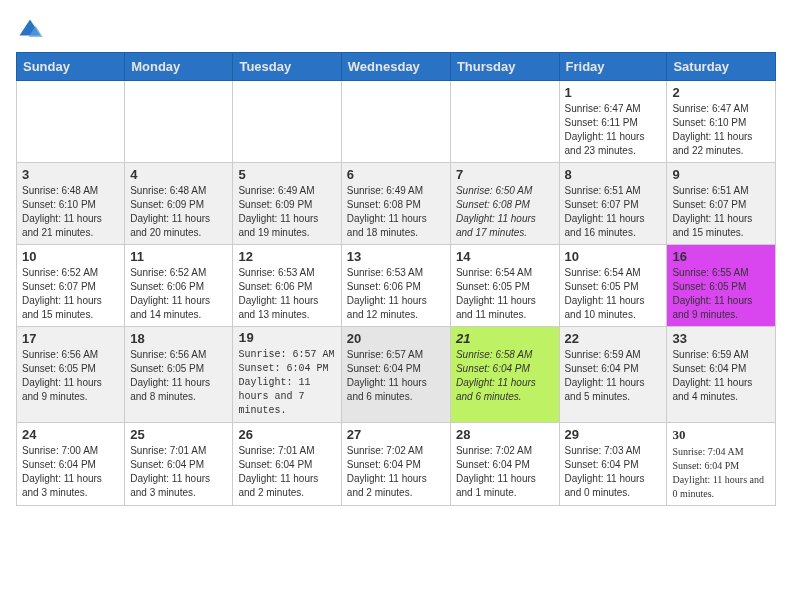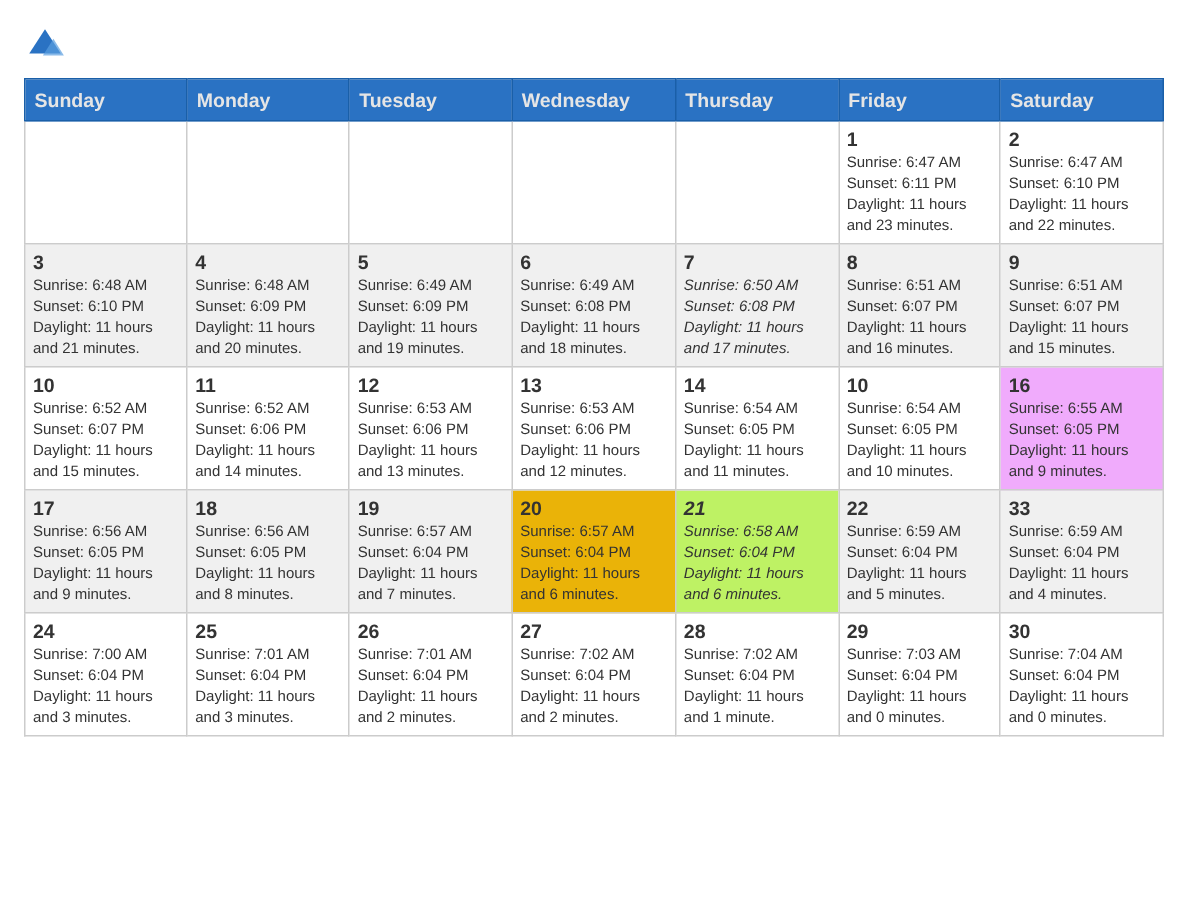--- a/index.html
+++ b/index.html
@@ -215,47 +215,47 @@
           <div class="day-info" style="white-space: pre-line;">Sunrise: 6:54 AM
 Sunset: 6:05 PM
 Daylight: 11 hours and 11 minutes.</div>
         </td>
         <td style="background: rgb(255, 255, 255);">
           <span class="day-num">10</span>
           <div class="day-info" style="white-space: pre-line;">Sunrise: 6:54 AM
 Sunset: 6:05 PM
 Daylight: 11 hours and 10 minutes.</div>
         </td>
-        <td style="background: #f0abfc;">
+        <td style="background: #d946ef;">
           <span class="day-num">16</span>
           <div class="day-info" style="white-space: pre-line;">Sunrise: 6:55 AM
 Sunset: 6:05 PM
 Daylight: 11 hours and 9 minutes.</div>
         </td>
       </tr>
       <tr>
         <td style="background: rgb(240, 240, 240);">
           <span class="day-num">17</span>
           <div class="day-info" style="white-space: pre-line;">Sunrise: 6:56 AM
 Sunset: 6:05 PM
 Daylight: 11 hours and 9 minutes.</div>
         </td>
         <td style="background: rgb(240, 240, 240);">
           <span class="day-num">18</span>
           <div class="day-info" style="white-space: pre-line;">Sunrise: 6:56 AM
 Sunset: 6:05 PM
 Daylight: 11 hours and 8 minutes.</div>
         </td>
-        <td style="background: rgb(240, 240, 240);">
+        <td style="background: rgb(240, 240, 240); font-family: Liberation Mono, monospace;">
           <span class="day-num">19</span>
           <div class="day-info" style="white-space: pre-line;">Sunrise: 6:57 AM
 Sunset: 6:04 PM
 Daylight: 11 hours and 7 minutes.</div>
         </td>
-        <td style="background: #eab308; margin-left: 23px;">
+        <td style="background: #e5e5e5; margin-left: 23px;">
           <span class="day-num">20</span>
           <div class="day-info" style="white-space: pre-line;">Sunrise: 6:57 AM
 Sunset: 6:04 PM
 Daylight: 11 hours and 6 minutes.</div>
         </td>
         <td style="background: #bef264; font-style: italic;">
           <span class="day-num">21</span>
           <div class="day-info" style="white-space: pre-line;">Sunrise: 6:58 AM
 Sunset: 6:04 PM
 Daylight: 11 hours and 6 minutes.</div>
@@ -303,21 +303,21 @@
           <div class="day-info" style="white-space: pre-line;">Sunrise: 7:02 AM
 Sunset: 6:04 PM
 Daylight: 11 hours and 1 minute.</div>
         </td>
         <td style="background: rgb(255, 255, 255);">
           <span class="day-num">29</span>
           <div class="day-info" style="white-space: pre-line;">Sunrise: 7:03 AM
 Sunset: 6:04 PM
 Daylight: 11 hours and 0 minutes.</div>
         </td>
-        <td style="background: rgb(255, 255, 255);">
+        <td style="background: rgb(255, 255, 255); font-family: Liberation Serif, serif;">
           <span class="day-num">30</span>
           <div class="day-info" style="white-space: pre-line;">Sunrise: 7:04 AM
 Sunset: 6:04 PM
 Daylight: 11 hours and 0 minutes.</div>
         </td>
       </tr>
     </tbody>
 </table>
 
 </body></html>

